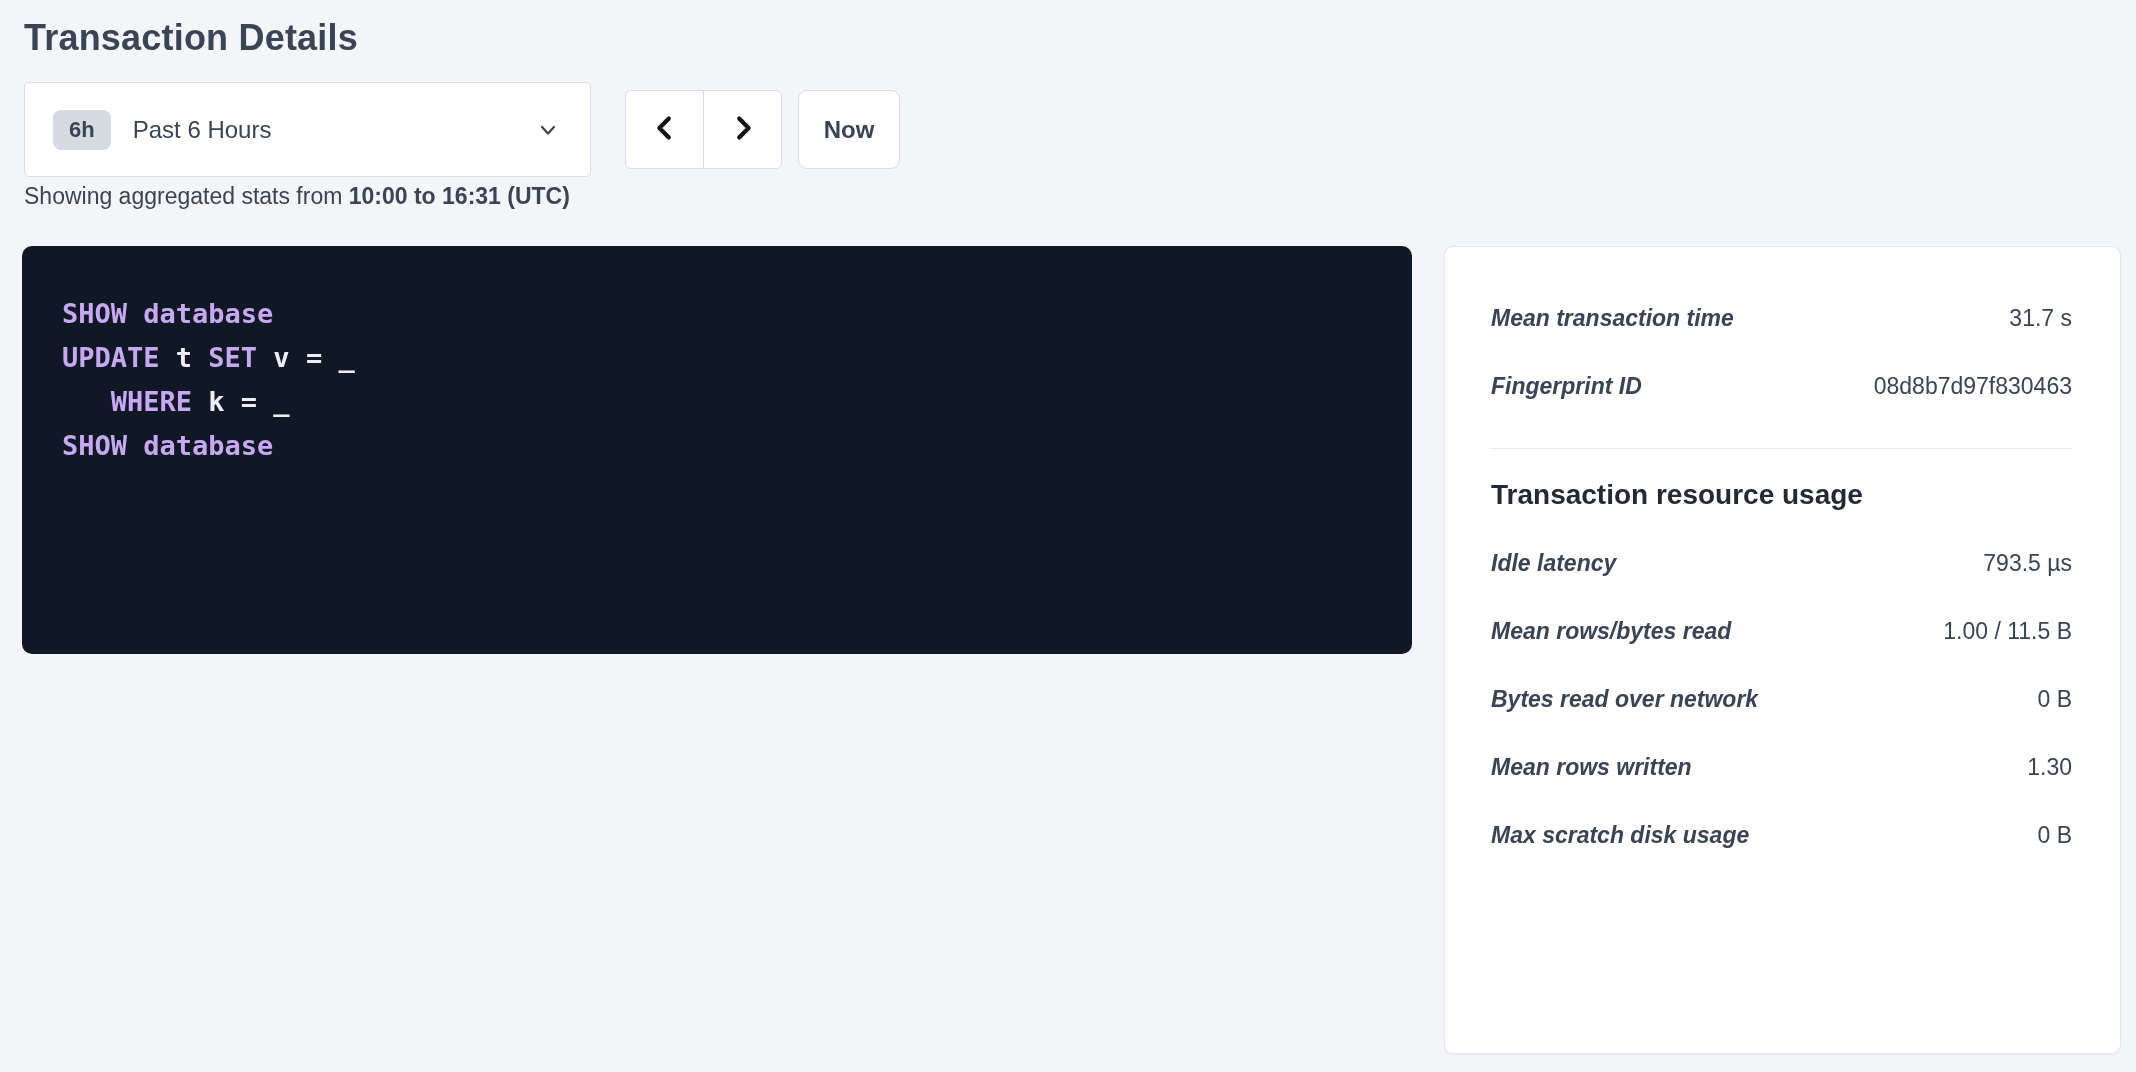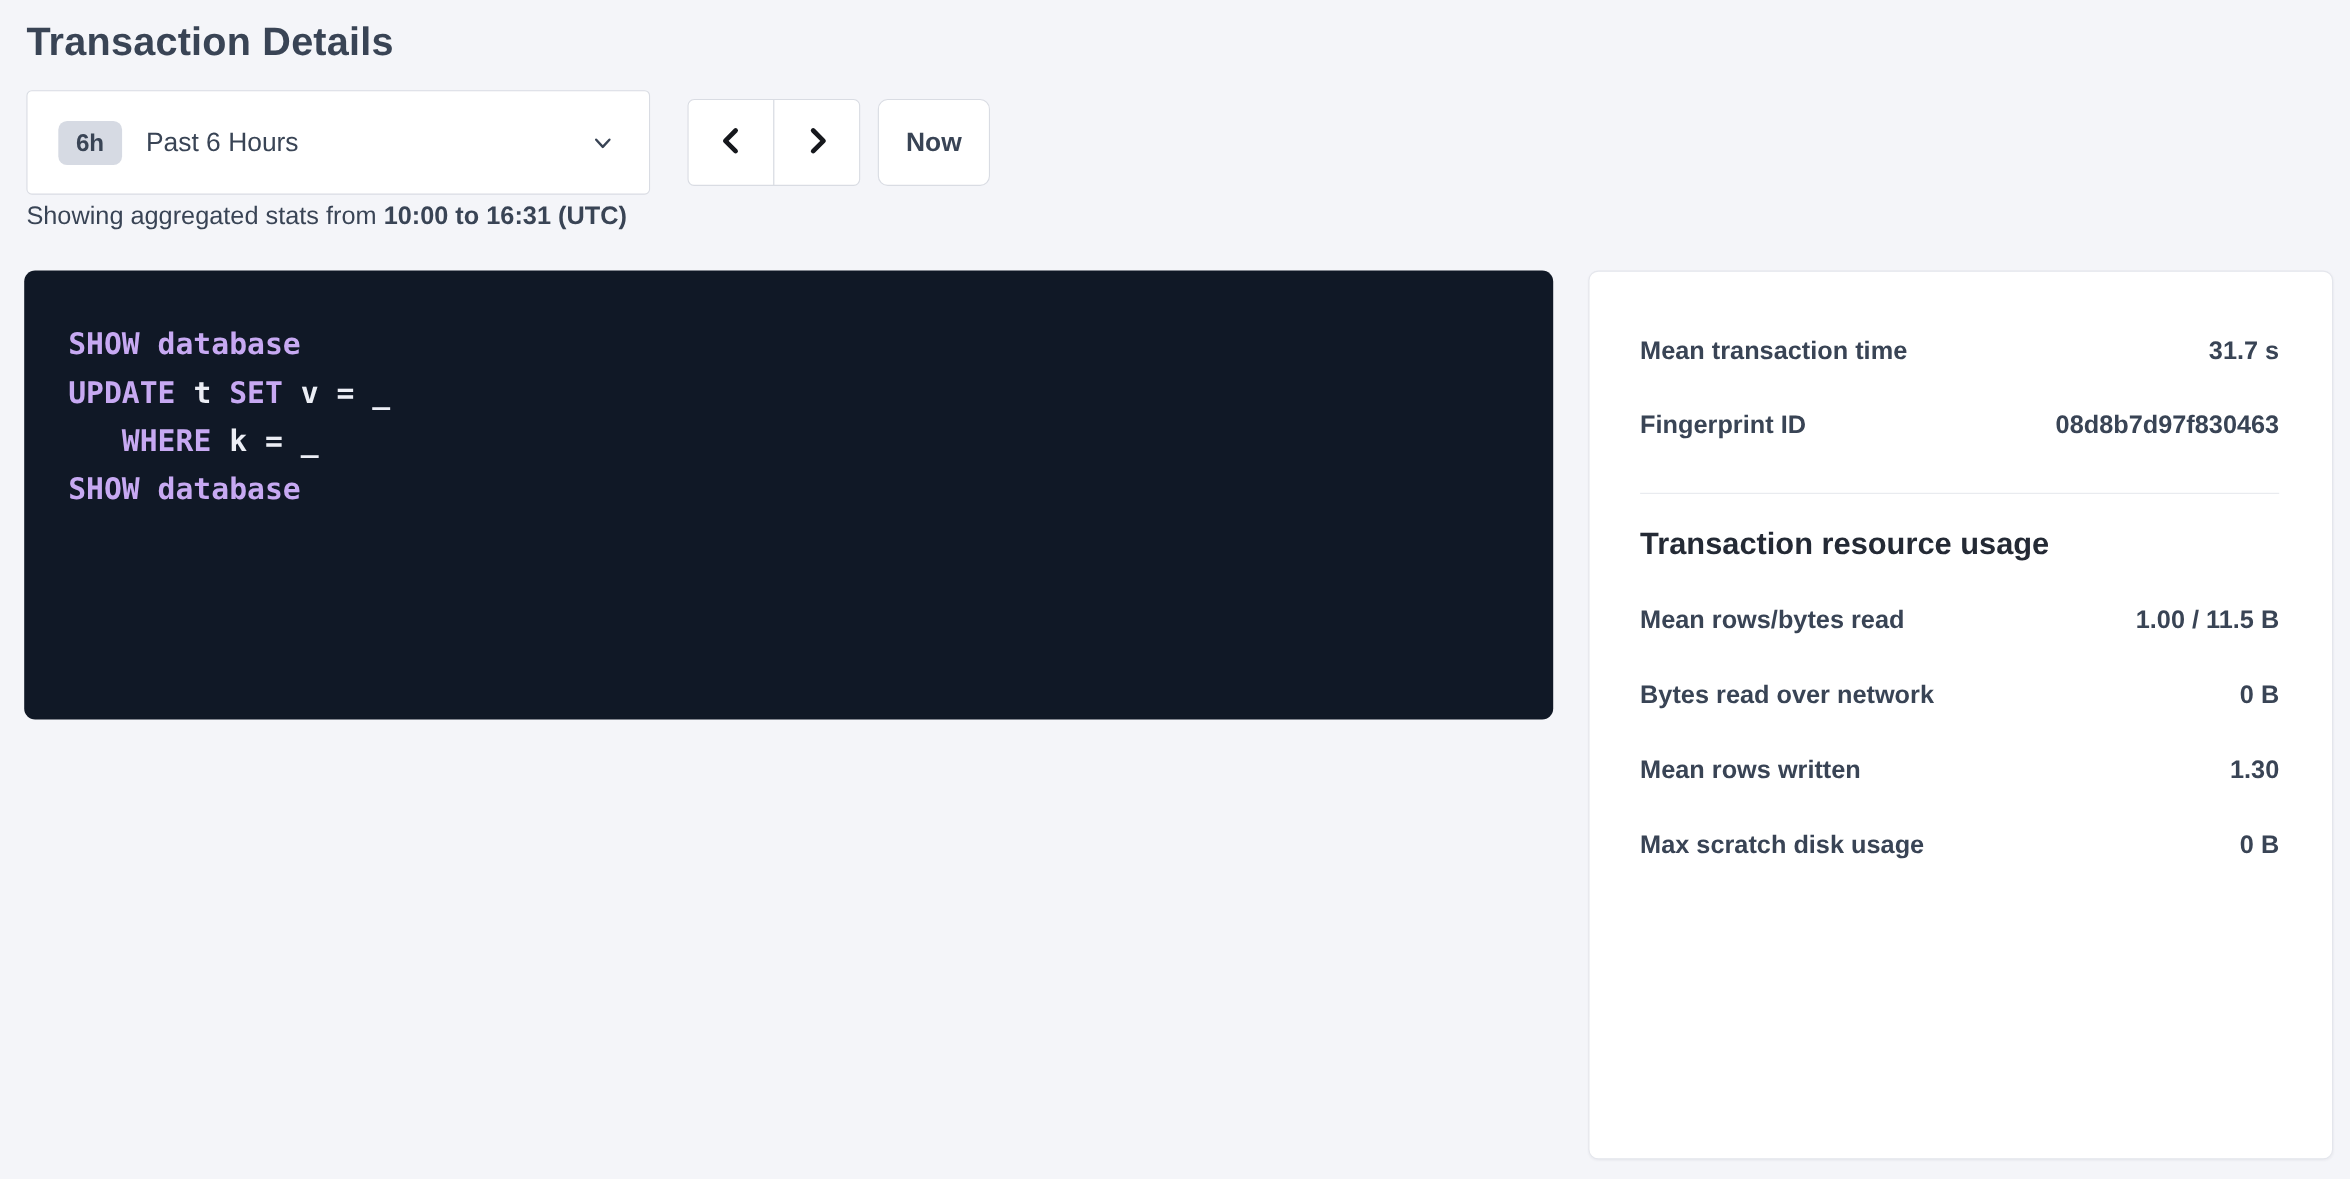--- a/index.html
+++ b/index.html
@@ -124,24 +124,25 @@
     height:68px;
     display:flex;
     align-items:center;
     justify-content:space-between;
   }
   .stat-label{
     font-size:23px;
     font-weight:700;
     color:var(--text);
     white-space:nowrap;
+    font-style:italic;
   }
   .stat-value{
     font-size:23px;
-    font-weight:700;
+    font-weight:400;
     color:var(--text);
     text-align:right;
     white-space:nowrap;
   }
   .divider{
     border:none;
     border-top:1px solid #e7e9ee;
     margin:28px 0 28px 0;
   }
   .section-heading{
@@ -206,20 +207,24 @@
           </div>
           <div class="stat-row">
             <span class="stat-label">Fingerprint ID</span>
             <span class="stat-value">08d8b7d97f830463</span>
           </div>
         </div>
       <hr class="divider">
       <h2 class="section-heading">Transaction resource usage</h2>
       <div id="resource-rows">
           <div class="stat-row">
+            <span class="stat-label">Idle latency</span>
+            <span class="stat-value">793.5 µs</span>
+          </div>
+          <div class="stat-row">
             <span class="stat-label">Mean rows/bytes read</span>
             <span class="stat-value">1.00 / 11.5 B</span>
           </div>
           <div class="stat-row">
             <span class="stat-label">Bytes read over network</span>
             <span class="stat-value">0 B</span>
           </div>
           <div class="stat-row">
             <span class="stat-label">Mean rows written</span>
             <span class="stat-value">1.30</span>

